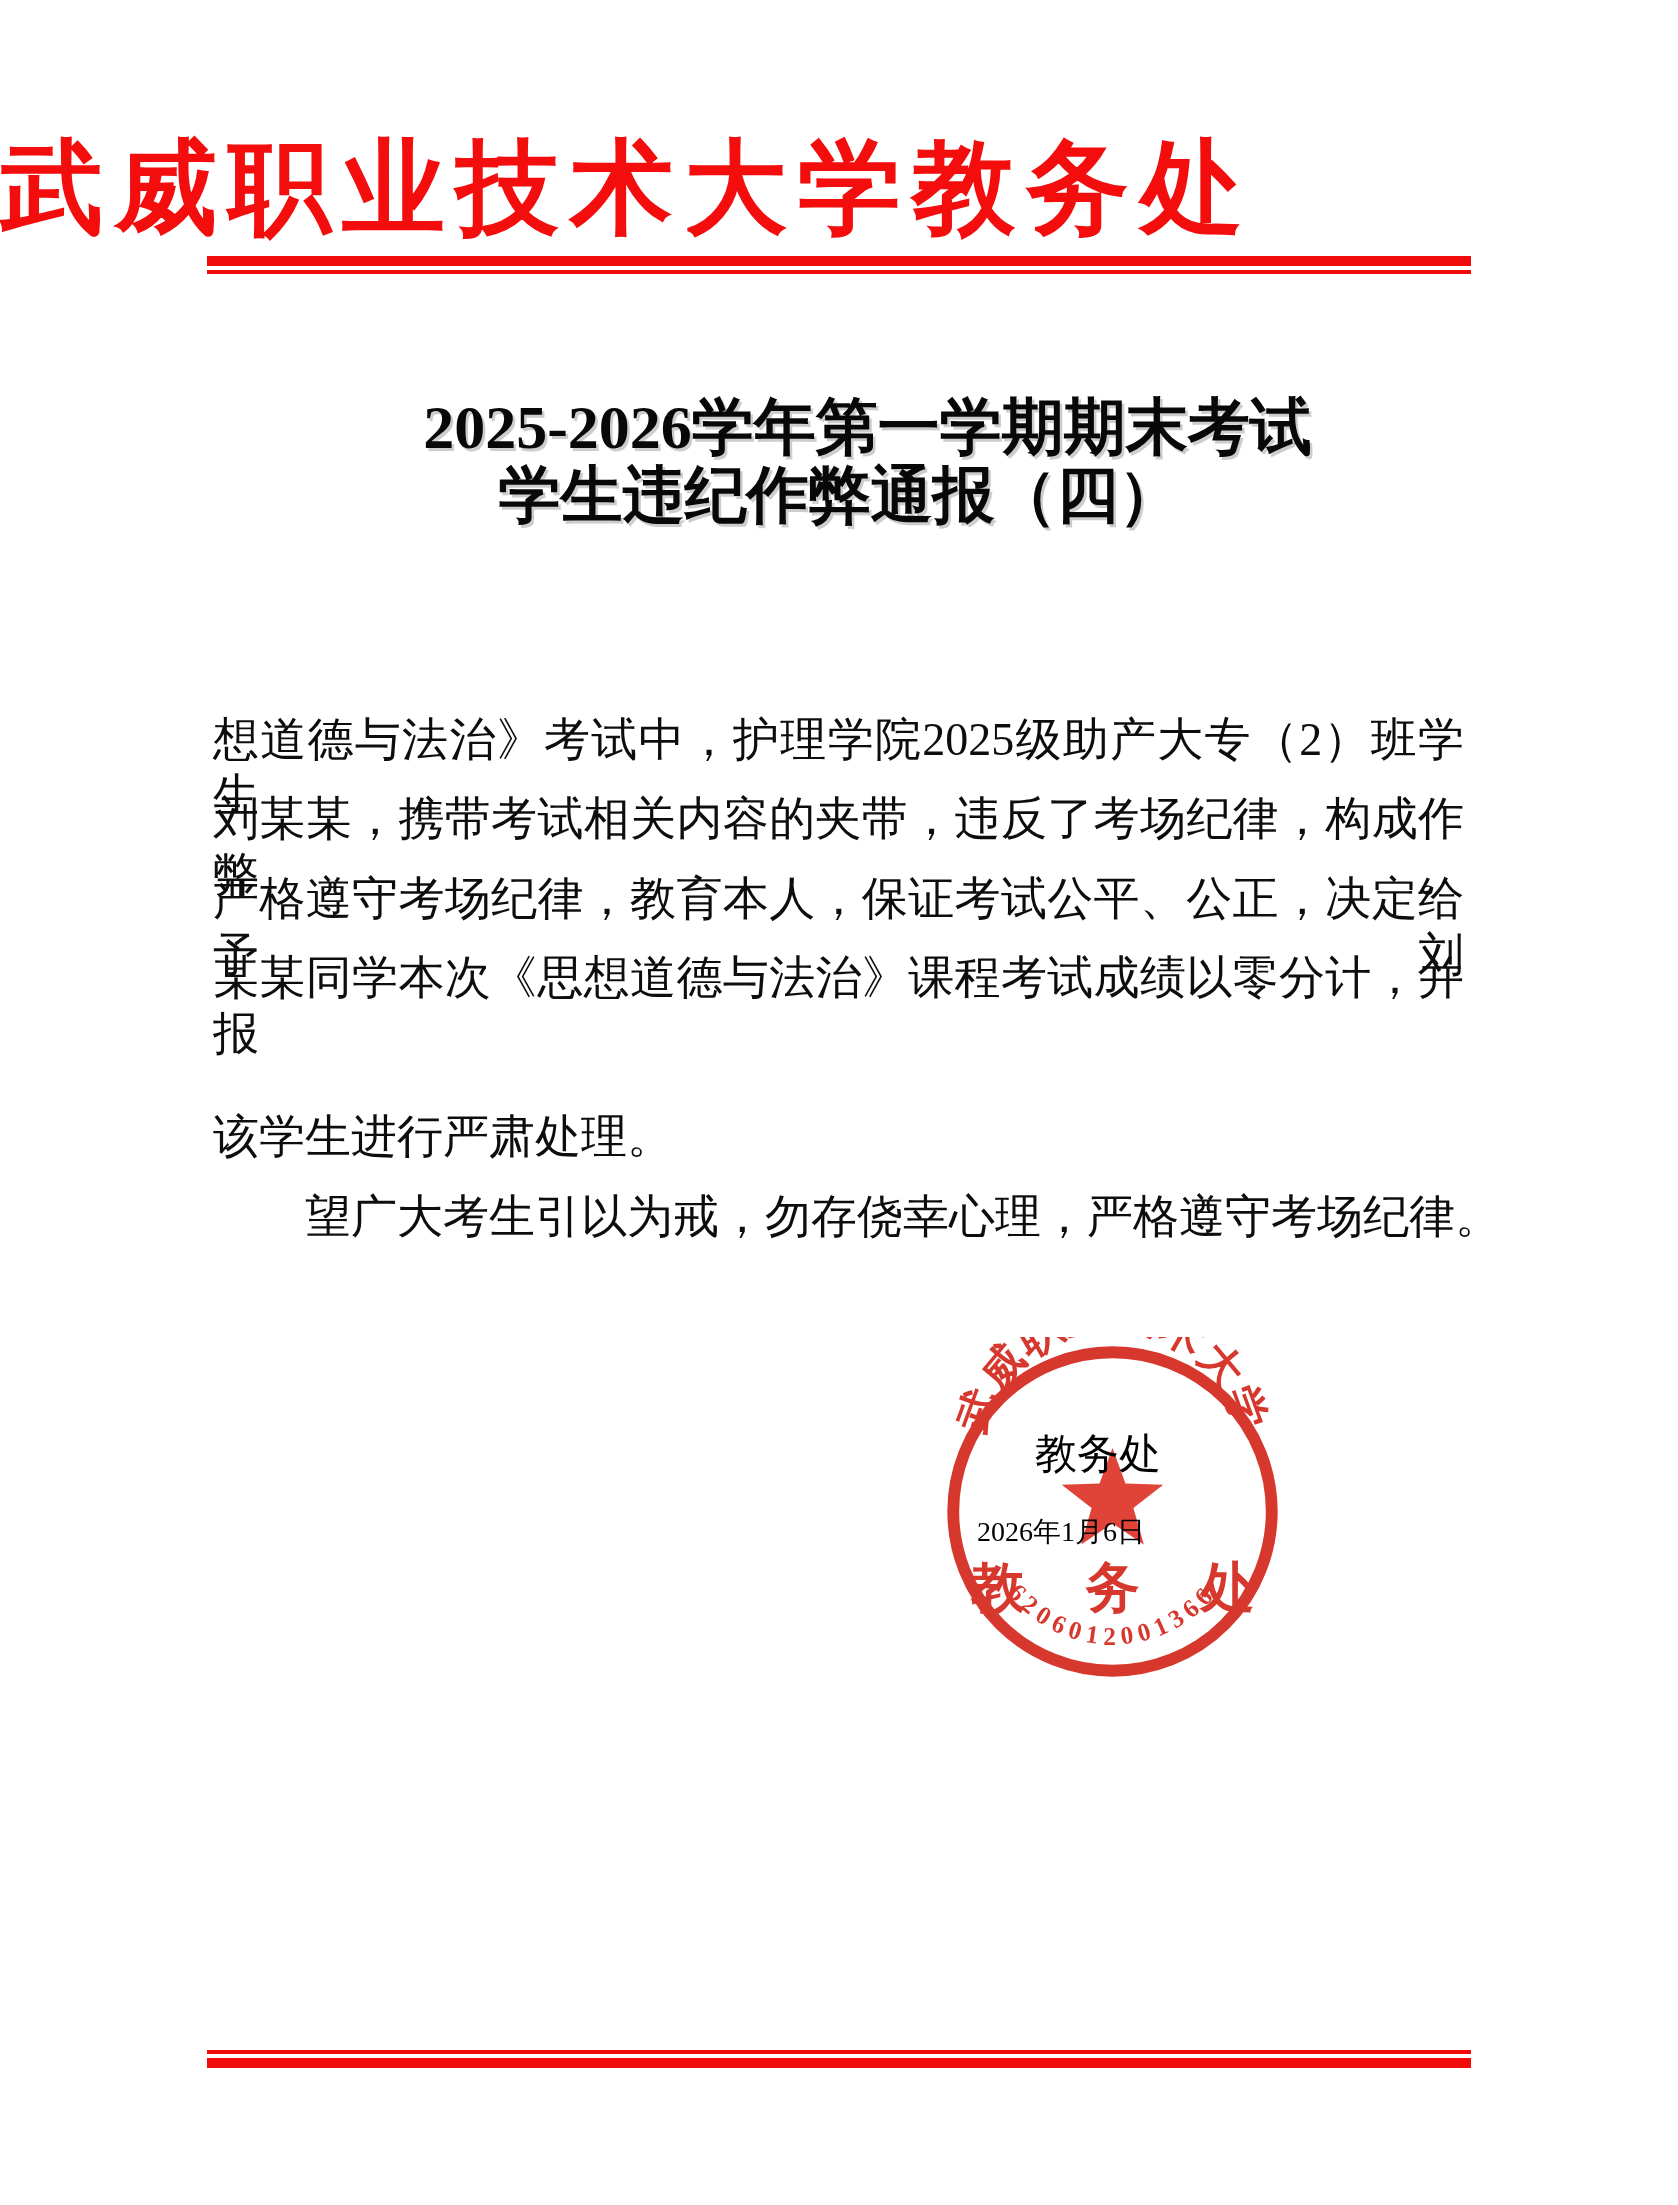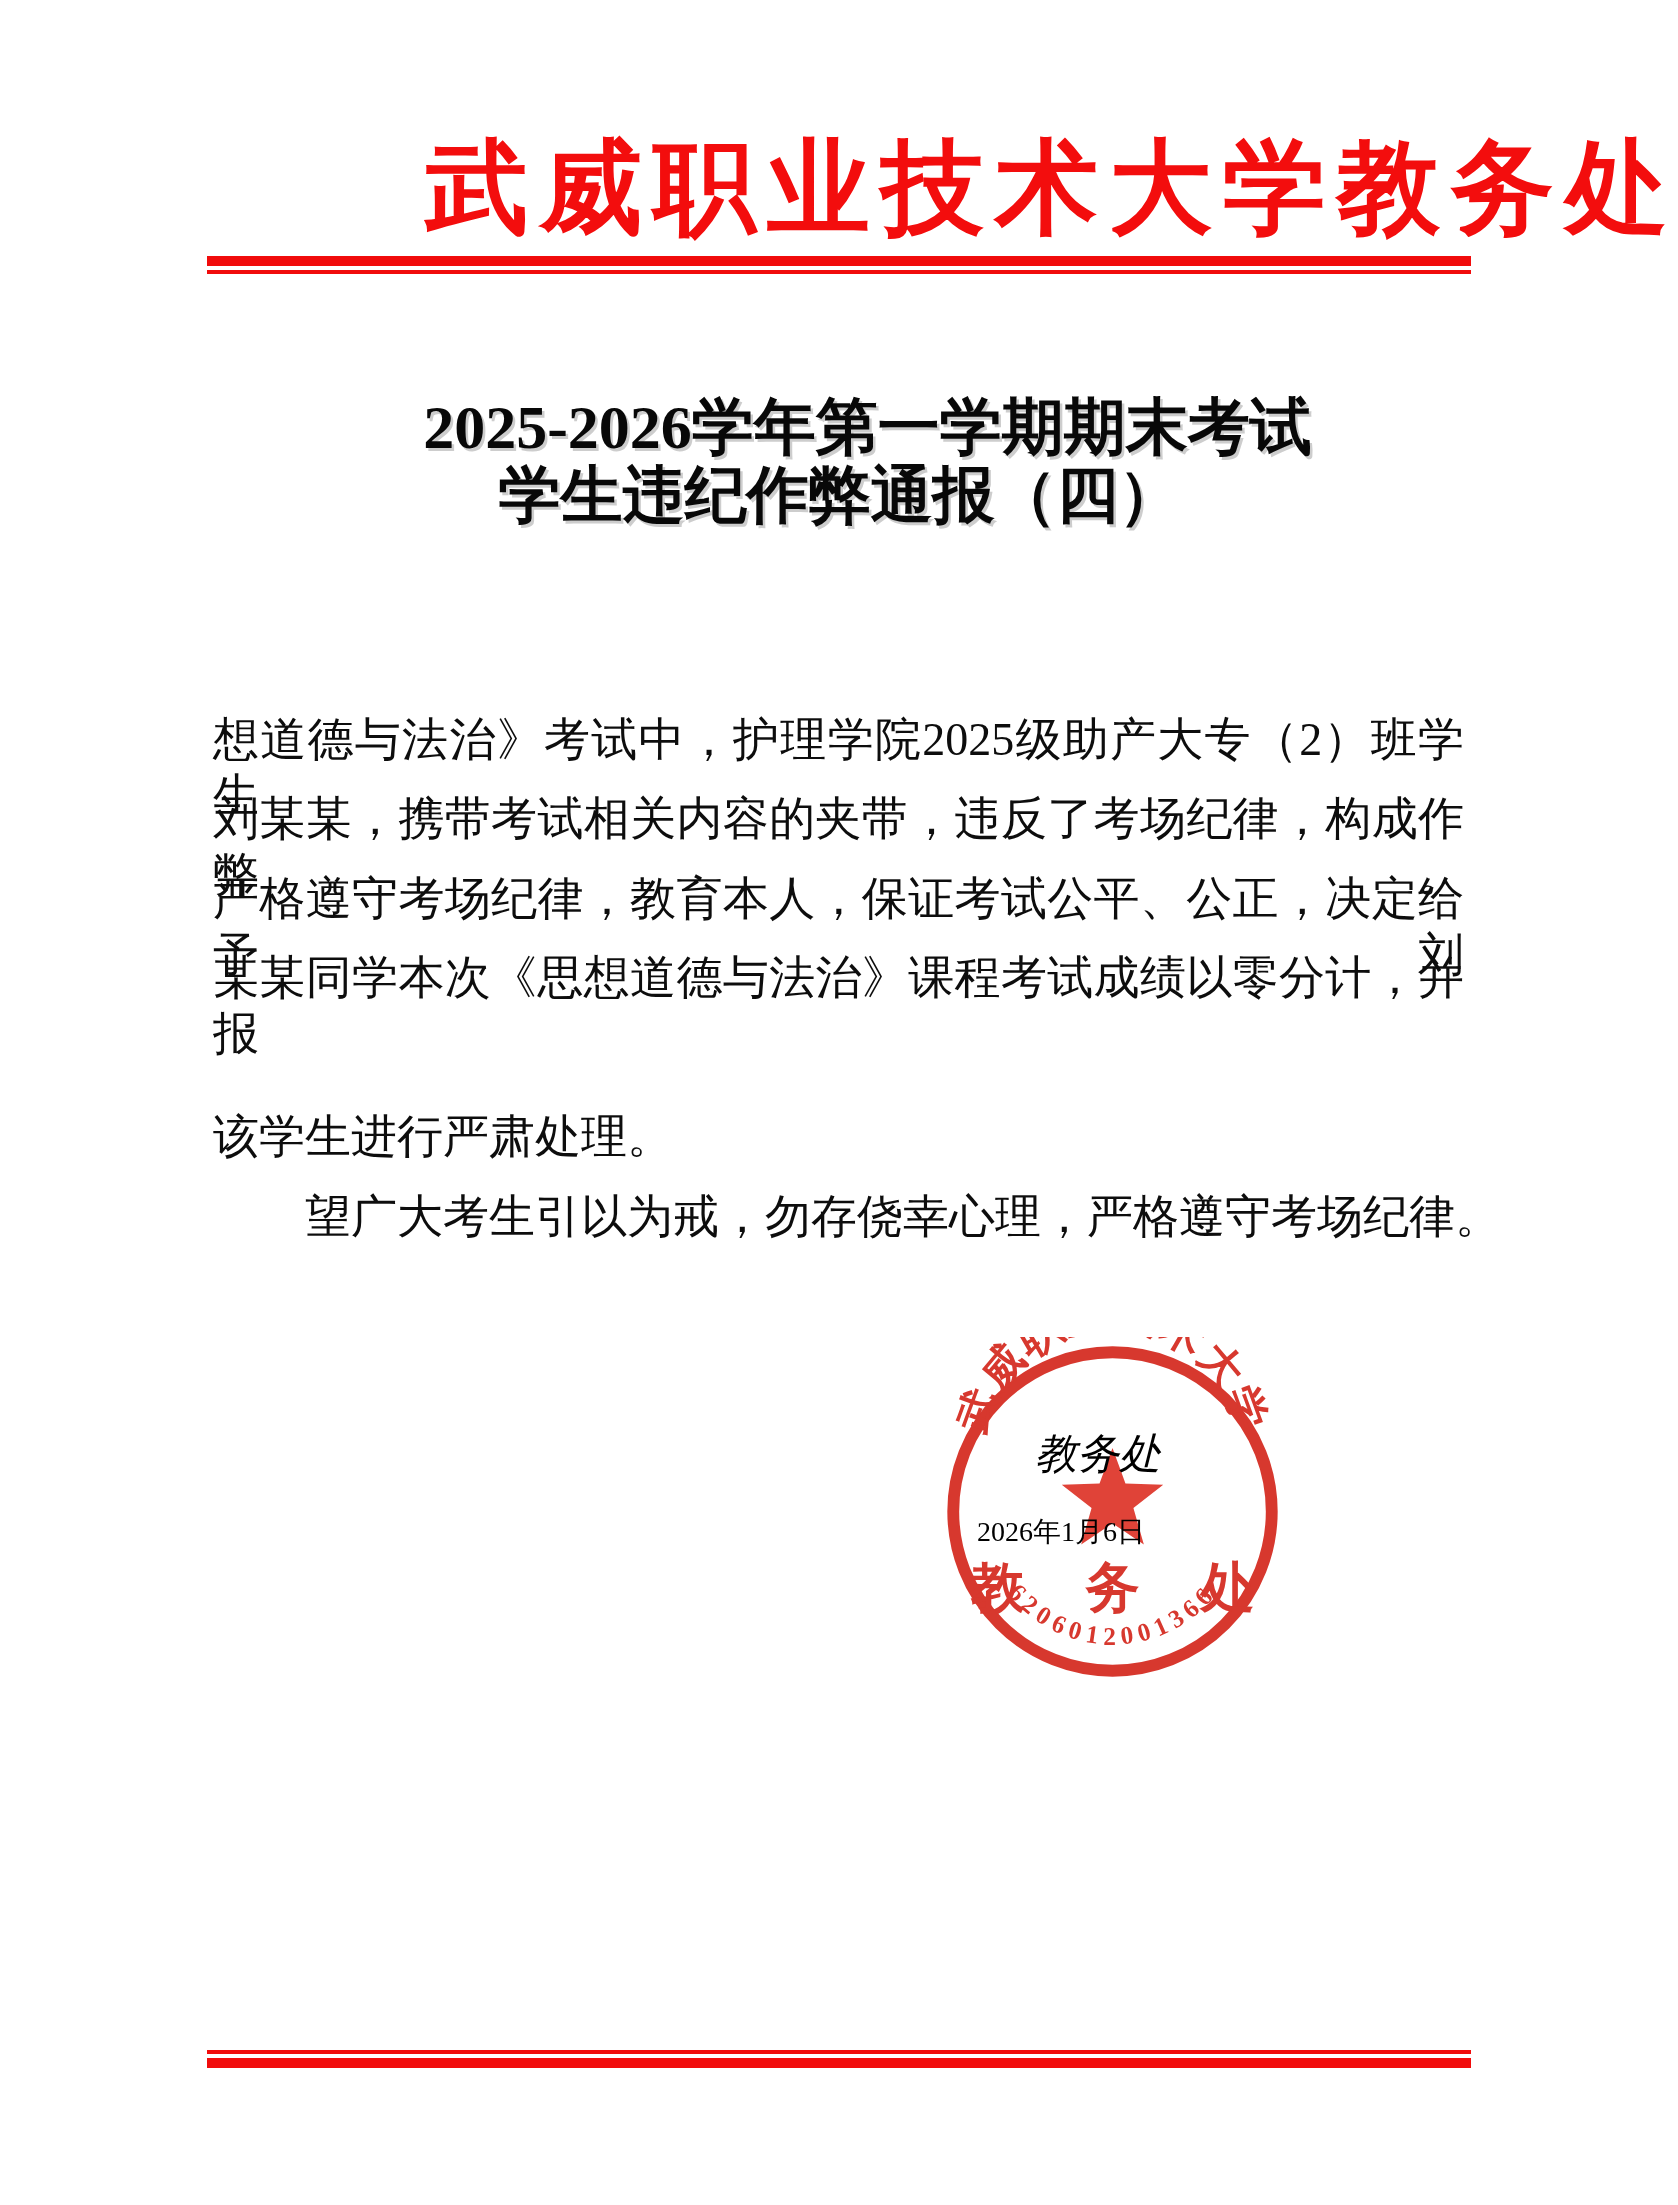--- a/index.html
+++ b/index.html
@@ -16,21 +16,21 @@
     position:relative;
     overflow:hidden;
     font-family:"Liberation Serif","DejaVu Serif",serif;
     color:var(--text-black);
   }
   .page{position:absolute;inset:0;}
 
   
   .org-header{
     position:absolute;left:0;top:132px;width:100%;
-    text-align:right;
+    text-align:left;
     font-size:103px;font-weight:700;line-height:112px;
     color:var(--header-red);
     letter-spacing:11px;
     white-space:nowrap;
   }
 
   
   .rule{position:absolute;left:207px;width:1264px;}
   .rule-top{top:256px;}
   .rule-bottom{top:2050px;}
@@ -54,21 +54,21 @@
     font-size:46px;line-height:56px;
     color:var(--text-black);
     white-space:nowrap;
   }
   .bline.just{white-space:normal;text-align:justify;text-align-last:justify;}
   .bline.indent{text-indent:92px;}
 
   
   .sig-dept{
     position:absolute;left:1035px;top:1431px;
-    font-size:42px;line-height:46px;color:#000;z-index:3;white-space:nowrap;font-style:italic;
+    font-size:42px;line-height:46px;color:#000;z-index:3;white-space:nowrap;
   }
   .sig-date{
     position:absolute;left:977px;top:1508px;
     font-size:28px;line-height:47px;color:#000;z-index:3;white-space:nowrap;
   }
 
   
   .seal{
     position:absolute;left:938px;top:1337px;width:349px;height:349px;
     z-index:2;opacity:.93;

